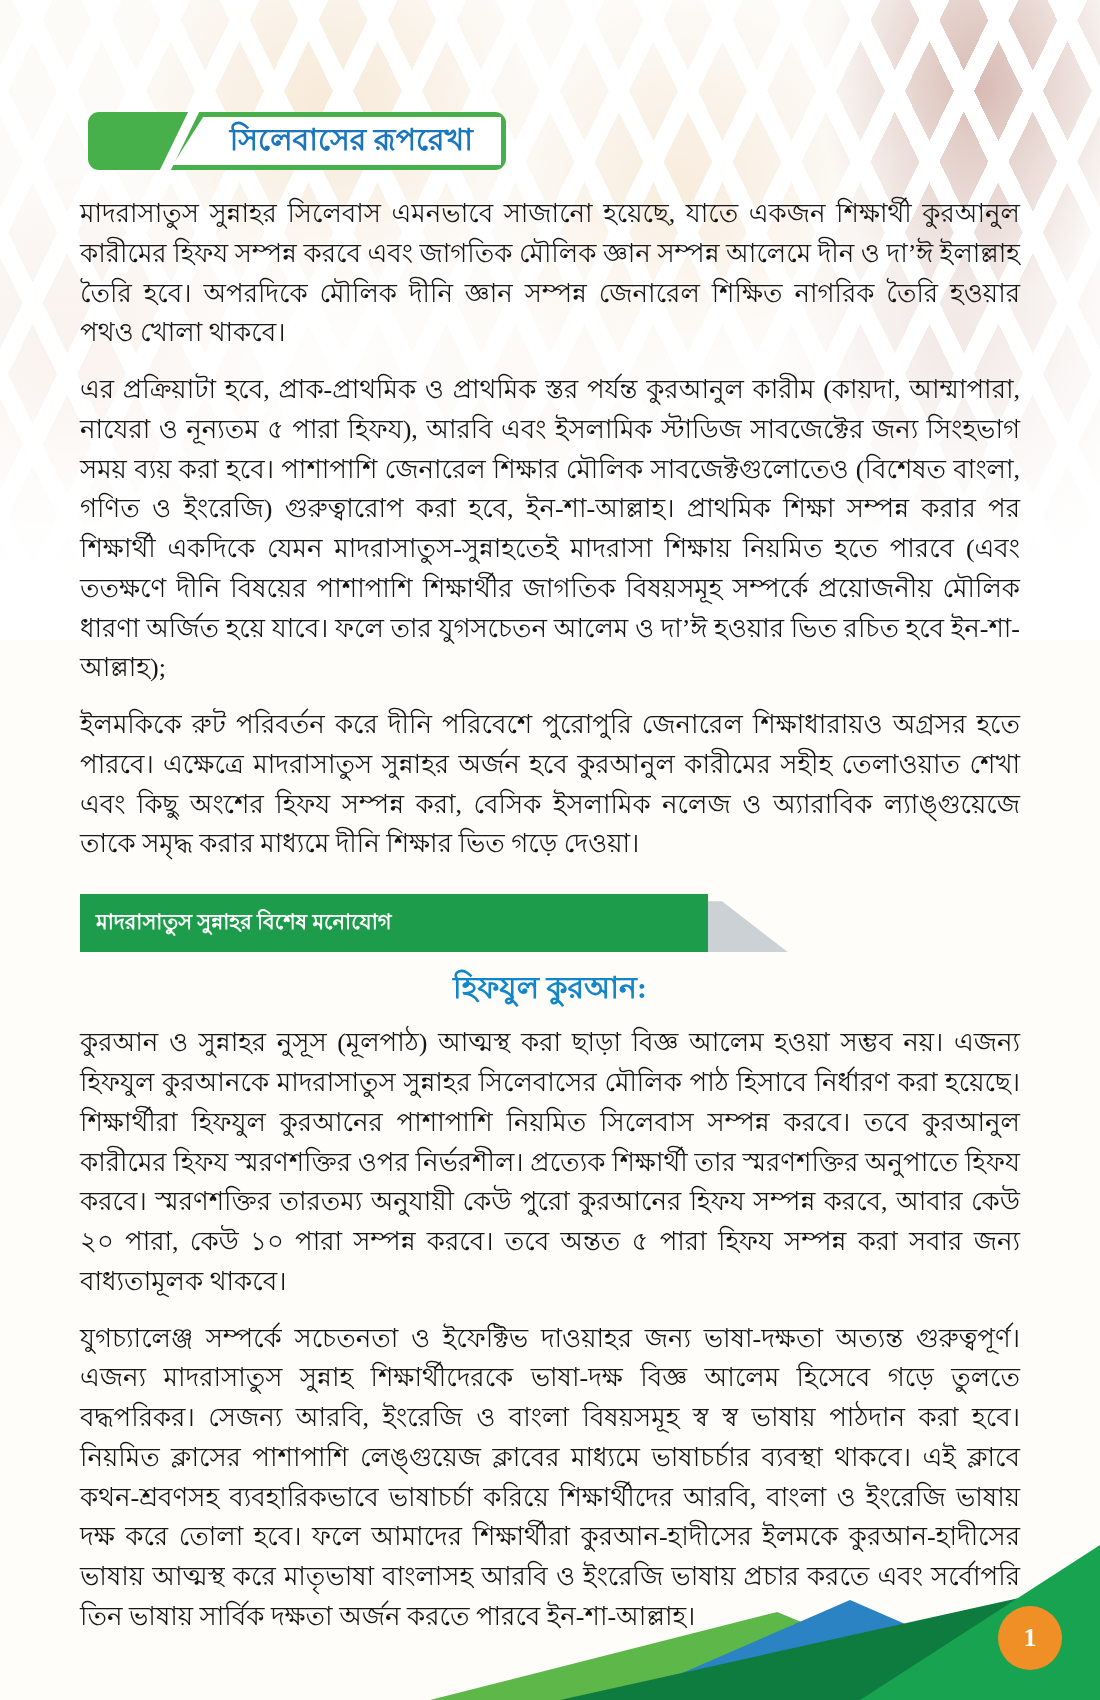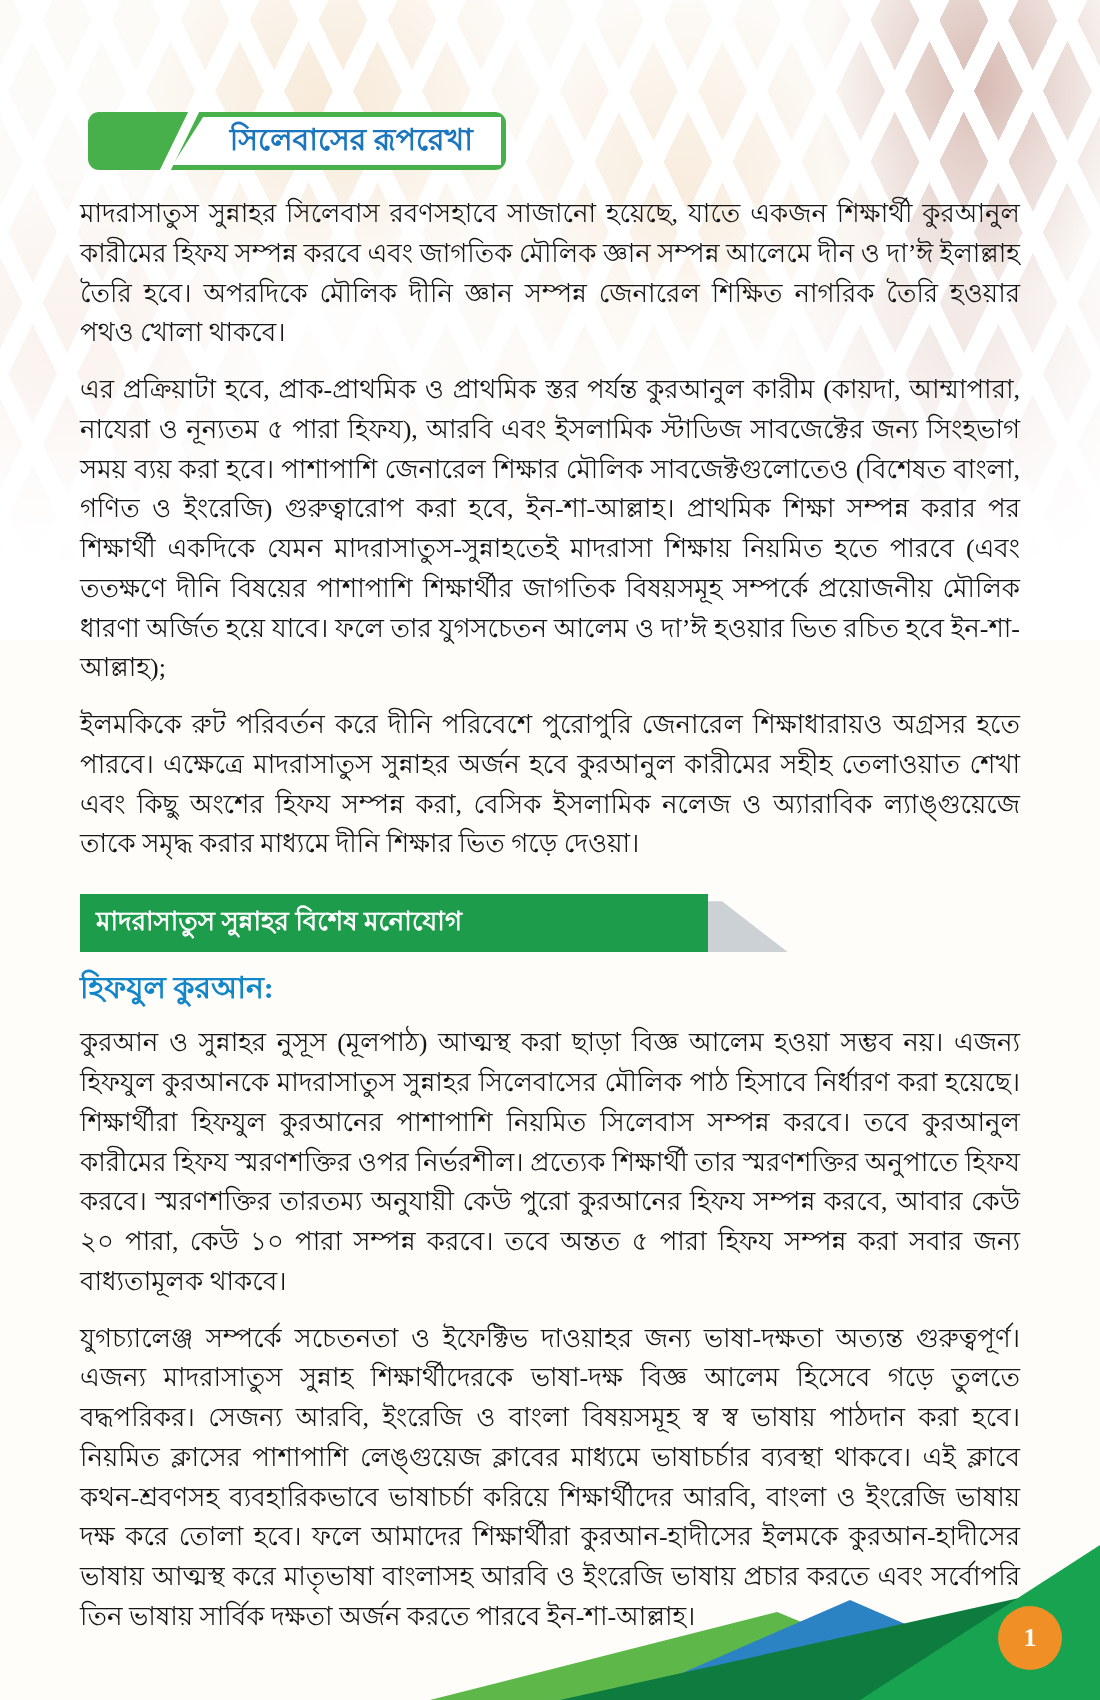--- a/index.html
+++ b/index.html
@@ -80,32 +80,32 @@
     position:absolute; left:608px; top:7px;
     width:100px; height:51px;
     background:#cbd1d5;
     clip-path:polygon(0 0, 34% 0, 100% 100%, 0 100%);
   }
   .sb-green {
     position:absolute; left:0; top:0;
     width:628px; height:58px;
     background:#1d9c4b;
     color:#ffffff;
-    font-size:26px; font-weight:bold;
+    font-size:21px; font-weight:bold;
     display:flex; align-items:center;
     padding-left:16px;
   }
 
   
   .subheading {
     color:#1286c9;
     font-size:30px; font-weight:bold;
     margin:24px 0 8px;
   }
-  .subheading.first { margin-top:10px; }
+  .subheading.first { margin-top:10px;text-align:center; }
 
   
   .tri { position:absolute; bottom:0; z-index:1; }
   .tri-lightgreen {
     left:430px; width:560px; height:88px; background:#5db749;
     clip-path:polygon(0 100%, 62% 0, 100% 100%);
   }
   .tri-blue {
     left:620px; width:460px; height:100px; background:#2b83c3;
     clip-path:polygon(0 100%, 50% 0, 100% 100%);
@@ -137,21 +137,21 @@
   <div class="bg-top"></div>
 
   <div class="content">
 
     <div class="title-banner">
       <div class="tb-inner"></div>
       <div class="tb-slash"></div>
       <div class="tb-text">সিলেবাসের রূপরেখা</div>
     </div>
 
-    <p class="para">মাদরাসাতুস সুন্নাহর সিলেবাস রবণসহাবে সাজানো হয়েছে, যাতে একজন শিক্ষার্থী কুরআনুল কারীমের হিফয সম্পন্ন করবে এবং জাগতিক মৌলিক জ্ঞান সম্পন্ন আলেমে দীন ও দা’ঈ ইলাল্লাহ তৈরি হবে। অপরদিকে মৌলিক দীনি জ্ঞান সম্পন্ন জেনারেল শিক্ষিত নাগরিক তৈরি হওয়ার পথও খোলা থাকবে।</p>
+    <p class="para">মাদরাসাতুস সুন্নাহর সিলেবাস এমনভাবে সাজানো হয়েছে, যাতে একজন শিক্ষার্থী কুরআনুল কারীমের হিফয সম্পন্ন করবে এবং জাগতিক মৌলিক জ্ঞান সম্পন্ন আলেমে দীন ও দা’ঈ ইলাল্লাহ তৈরি হবে। অপরদিকে মৌলিক দীনি জ্ঞান সম্পন্ন জেনারেল শিক্ষিত নাগরিক তৈরি হওয়ার পথও খোলা থাকবে।</p>
     <p class="para">এর প্রক্রিয়াটা হবে, প্রাক-প্রাথমিক ও প্রাথমিক স্তর পর্যন্ত কুরআনুল কারীম (কায়দা, আম্মাপারা, নাযেরা ও নূন্যতম ৫ পারা হিফয), আরবি এবং ইসলামিক স্টাডিজ সাবজেক্টের জন্য সিংহভাগ সময় ব্যয় করা হবে। পাশাপাশি জেনারেল শিক্ষার মৌলিক সাবজেক্টগুলোতেও (বিশেষত বাংলা, গণিত ও ইংরেজি) গুরুত্বারোপ করা হবে, ইন-শা-আল্লাহ। প্রাথমিক শিক্ষা সম্পন্ন করার পর শিক্ষার্থী একদিকে যেমন মাদরাসাতুস-সুন্নাহতেই মাদরাসা শিক্ষায় নিয়মিত হতে পারবে (এবং ততক্ষণে দীনি বিষয়ের পাশাপাশি শিক্ষার্থীর জাগতিক বিষয়সমূহ সম্পর্কে প্রয়োজনীয় মৌলিক ধারণা অর্জিত হয়ে যাবে। ফলে তার যুগসচেতন আলেম ও দা’ঈ হওয়ার ভিত রচিত হবে ইন-শা-আল্লাহ);</p>
     <p class="para">ইলমকিকে রুট পরিবর্তন করে দীনি পরিবেশে পুরোপুরি জেনারেল শিক্ষাধারায়ও অগ্রসর হতে পারবে। এক্ষেত্রে মাদরাসাতুস সুন্নাহর অর্জন হবে কুরআনুল কারীমের সহীহ তেলাওয়াত শেখা এবং কিছু অংশের হিফয সম্পন্ন করা, বেসিক ইসলামিক নলেজ ও অ্যারাবিক ল্যাঙ্গুয়েজে তাকে সমৃদ্ধ করার মাধ্যমে দীনি শিক্ষার ভিত গড়ে দেওয়া।</p>
 
     <div class="section-banner">
       <span class="sb-tail"></span>
       <span class="sb-green">মাদরাসাতুস সুন্নাহর বিশেষ মনোযোগ</span>
     </div>
 
     <h3 class="subheading first">হিফযুল কুরআন:</h3>
     <p class="para">কুরআন ও সুন্নাহর নুসূস (মূলপাঠ) আত্মস্থ করা ছাড়া বিজ্ঞ আলেম হওয়া সম্ভব নয়। এজন্য হিফযুল কুরআনকে মাদরাসাতুস সুন্নাহর সিলেবাসের মৌলিক পাঠ হিসাবে নির্ধারণ করা হয়েছে। শিক্ষার্থীরা হিফযুল কুরআনের পাশাপাশি নিয়মিত সিলেবাস সম্পন্ন করবে। তবে কুরআনুল কারীমের হিফয স্মরণশক্তির ওপর নির্ভরশীল। প্রত্যেক শিক্ষার্থী তার স্মরণশক্তির অনুপাতে হিফয করবে। স্মরণশক্তির তারতম্য অনুযায়ী কেউ পুরো কুরআনের হিফয সম্পন্ন করবে, আবার কেউ ২০ পারা, কেউ ১০ পারা সম্পন্ন করবে। তবে অন্তত ৫ পারা হিফয সম্পন্ন করা সবার জন্য বাধ্যতামূলক থাকবে।</p>

